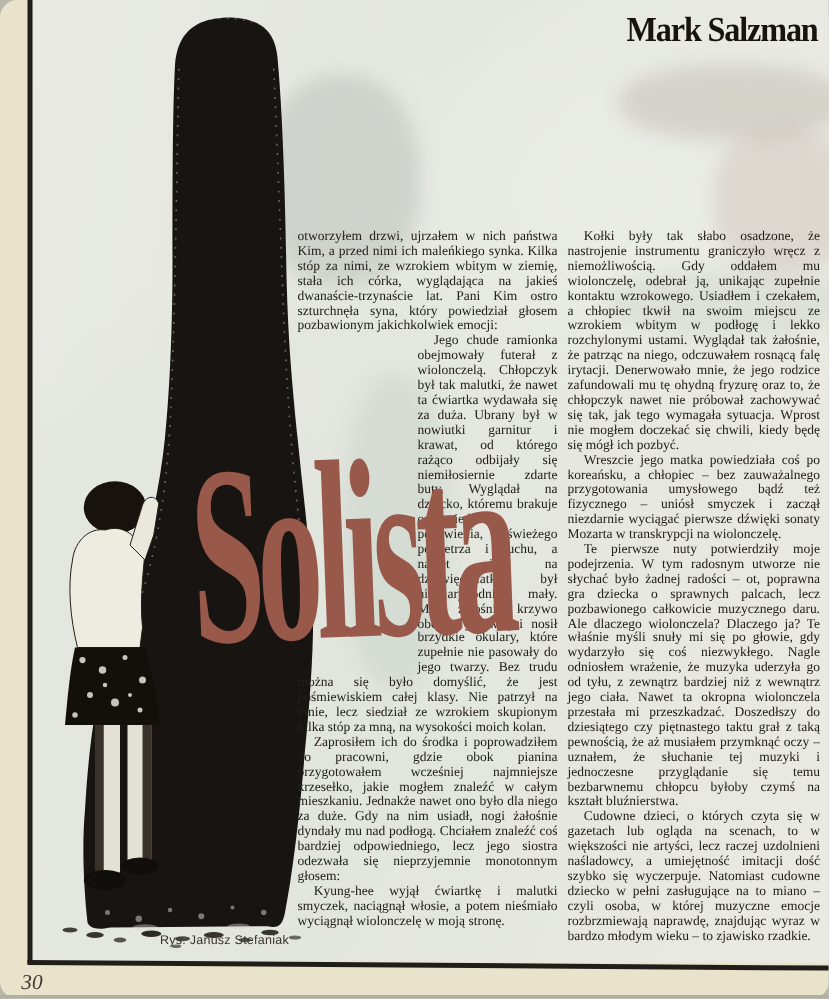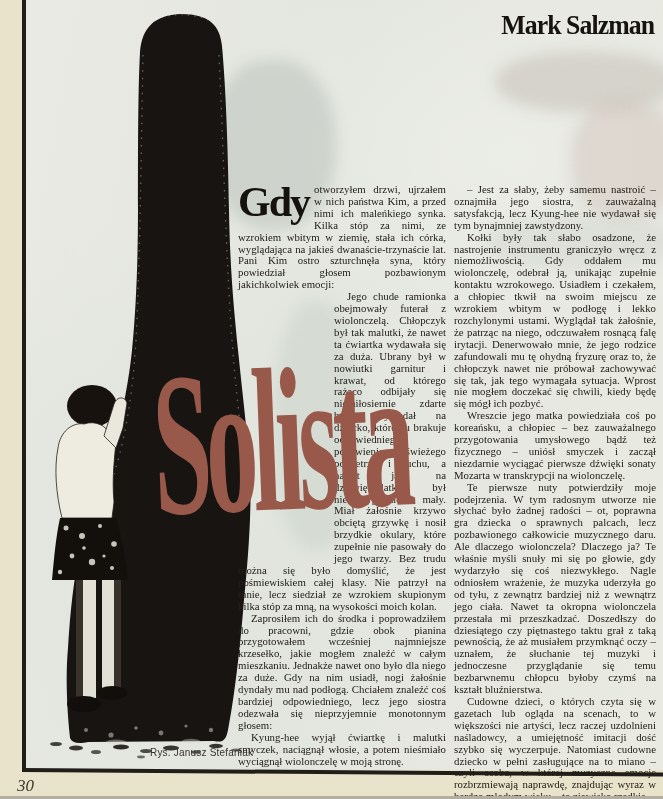--- a/index.html
+++ b/index.html
@@ -2,20 +2,21 @@
 <html lang="pl"><head>
 <meta charset="utf-8">
 <style>
   html,body{margin:0;padding:0;}
   body{width:663px;height:799px;overflow:hidden;background:#b9b6aa;}
   .page{
     position:relative;width:663px;height:799px;
     background:#eae3cc;
     font-family:"Liberation Serif",serif;
     color:#242019;
+    border-radius:14px;
   }
   
   .content{
     position:absolute;left:26px;top:0;width:637px;height:770px;
     background:
       radial-gradient(420px 300px at 75% 20%, rgba(236,238,232,.8), rgba(236,238,232,0) 70%),
       radial-gradient(500px 420px at 20% 70%, rgba(223,228,220,.7), rgba(223,228,220,0) 75%),
       linear-gradient(100deg,#e8eae3 0%,#e3e6df 45%,#e9eae2 100%);
     overflow:hidden;
   }
@@ -54,21 +55,21 @@
   .col-left{left:238px;width:208px;height:582px;}
   .col-right{left:454px;width:202px;height:584px;}
 
   .dropcap{
     float:left;font-weight:bold;font-size:42px;line-height:33px;
     letter-spacing:-2px;margin:2px 5px 0 0;height:38px;color:#16120e;
   }
   .intrusion{float:left;width:96px;height:213px;margin-top:59px;}
 
   .credit{
-    position:absolute;left:150px;top:747px;z-index:6;
+    position:absolute;left:128px;top:747px;z-index:6;
     font-family:"Liberation Sans",sans-serif;font-size:10px;color:#3a352e;letter-spacing:.2px;
   }
   .pagenum{
     position:absolute;left:17px;top:776px;z-index:9;
     font-style:italic;font-size:17px;color:#3c382f;
   }
 </style>
 </head>
 <body>
 
@@ -159,30 +160,28 @@
       <circle cx="160" cy="726" r="1.6" opacity=".5"></circle>
       <circle cx="185" cy="730" r="2.2" opacity=".5"></circle>
       <ellipse cx="90" cy="742" rx="10" ry="2.6" opacity=".4"></ellipse>
       <ellipse cx="165" cy="741" rx="9" ry="2.2" opacity=".4"></ellipse>
     </g>
   </svg>
 
   <div class="solista">Solista</div>
 
   <div class="col col-left">
-    <div class="dropcap">Gdy</div>
     <p class="first">otworzyłem drzwi, ujrzałem w nich państwa Kim, a przed nimi ich maleńkiego synka. Kilka stóp za nimi, ze wzrokiem wbitym w ziemię, stała ich córka, wyglądająca na jakieś dwanaście-trzynaście lat. Pani Kim ostro szturchnęła syna, który powiedział głosem pozbawionym jakichkolwiek emocji:</p>
     <div class="intrusion"></div>
     <p>Jego chude ramionka obejmowały futerał z wiolonczelą. Chłopczyk był tak malutki, że nawet ta ćwiartka wydawała się za duża. Ubrany był w nowiutki garnitur i krawat, od którego rażąco odbijały się niemiłosiernie zdarte buty. Wyglądał na dziecko, któremu brakuje odpowiedniego pożywienia, świeżego powietrza i ruchu, a nawet jak na dziewięciolatka był niewiarygodnie mały. Miał żałośnie krzywo obciętą grzywkę i nosił brzydkie okulary, które zupełnie nie pasowały do jego twarzy. Bez trudu można się było domyślić, że jest pośmiewiskiem całej klasy. Nie patrzył na mnie, lecz siedział ze wzrokiem skupionym kilka stóp za mną, na wysokości moich kolan.</p>
     <p>Zaprosiłem ich do środka i poprowadziłem do pracowni, gdzie obok pianina przygotowałem wcześniej najmniejsze krzesełko, jakie mogłem znaleźć w całym mieszkaniu. Jednakże nawet ono było dla niego za duże. Gdy na nim usiadł, nogi żałośnie dyndały mu nad podłogą. Chciałem znaleźć coś bardziej odpowiedniego, lecz jego siostra odezwała się nieprzyjemnie monotonnym głosem:</p>
     <p>Kyung-hee wyjął ćwiartkę i malutki smyczek, naciągnął włosie, a potem nieśmiało wyciągnął wiolonczelę w moją stronę.</p>
   </div>
 
   <div class="col col-right">
-    <p>– Jest za słaby, żeby samemu nastroić – oznajmiła jego siostra, z zauważalną satysfakcją, lecz Kyung-hee nie wydawał się tym bynajmniej zawstydzony.</p>
     <p>Kołki były tak słabo osadzone, że nastrojenie instrumentu graniczyło wręcz z niemożliwością. Gdy oddałem mu wiolonczelę, odebrał ją, unikając zupełnie kontaktu wzrokowego. Usiadłem i czekałem, a chłopiec tkwił na swoim miejscu ze wzrokiem wbitym w podłogę i lekko rozchylonymi ustami. Wyglądał tak żałośnie, że patrząc na niego, odczuwałem rosnącą falę irytacji. Denerwowało mnie, że jego rodzice zafundowali mu tę ohydną fryzurę oraz to, że chłopczyk nawet nie próbował zachowywać się tak, jak tego wymagała sytuacja. Wprost nie mogłem doczekać się chwili, kiedy będę się mógł ich pozbyć.</p>
     <p>Wreszcie jego matka powiedziała coś po koreańsku, a chłopiec – bez zauważalnego przygotowania umysłowego bądź też fizycznego – uniósł smyczek i zaczął niezdarnie wyciągać pierwsze dźwięki sonaty Mozarta w transkrypcji na wiolonczelę.</p>
     <p>Te pierwsze nuty potwierdziły moje podejrzenia. W tym radosnym utworze nie słychać było żadnej radości – ot, poprawna gra dziecka o sprawnych palcach, lecz pozbawionego całkowicie muzycznego daru. Ale dlaczego wiolonczela? Dlaczego ja? Te właśnie myśli snuły mi się po głowie, gdy wydarzyło się coś niezwykłego. Nagle odniosłem wrażenie, że muzyka uderzyła go od tyłu, z zewnątrz bardziej niż z wewnątrz jego ciała. Nawet ta okropna wiolonczela przestała mi przeszkadzać. Doszedłszy do dziesiątego czy piętnastego taktu grał z taką pewnością, że aż musiałem przymknąć oczy – uznałem, że słuchanie tej muzyki i jednoczesne przyglądanie się temu bezbarwnemu chłopcu byłoby czymś na kształt bluźnierstwa.</p>
     <p>Cudowne dzieci, o których czyta się w gazetach lub ogląda na scenach, to w większości nie artyści, lecz raczej uzdolnieni naśladowcy, a umiejętność imitacji dość szybko się wyczerpuje. Natomiast cudowne dziecko w pełni zasługujące na to miano – czyli osoba, w której muzyczne emocje rozbrzmiewają naprawdę, znajdując wyraz w bardzo młodym wieku – to zjawisko rzadkie.</p>
   </div>
 
   <div class="credit">Rys. Janusz Stefaniak</div>
 
   <div class="rule-left"></div>
   <div class="rule-bottom"></div>

